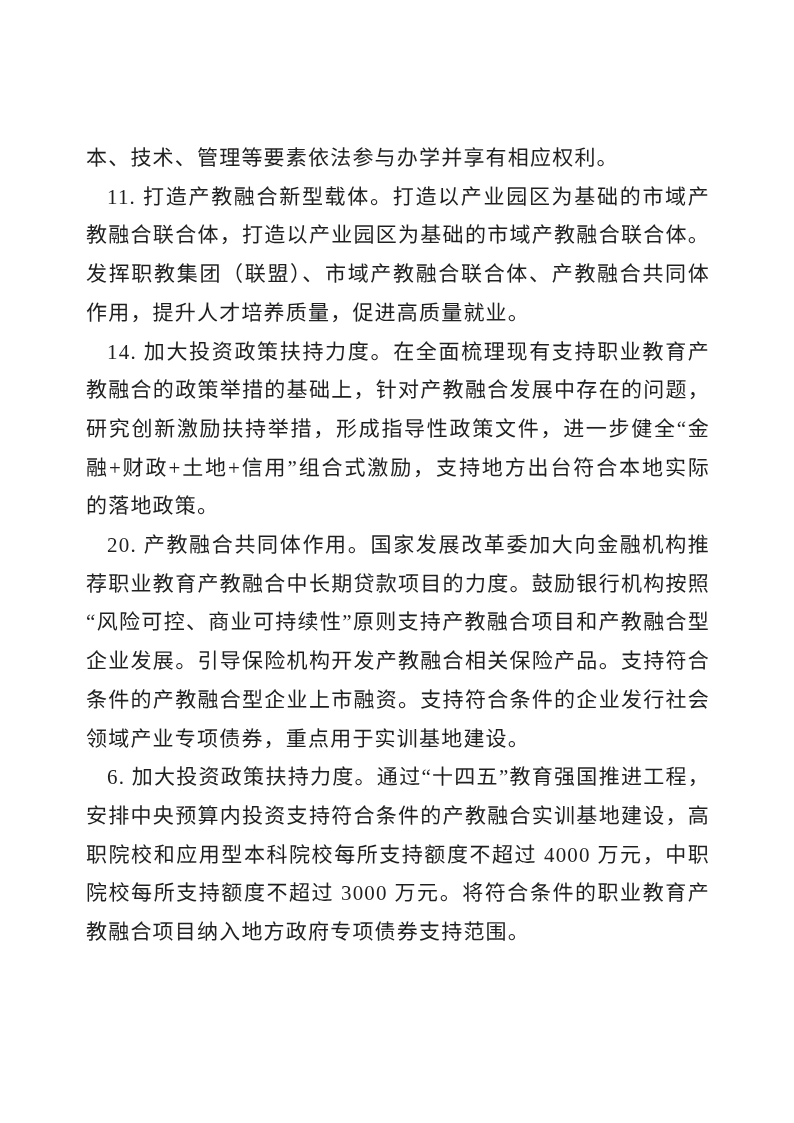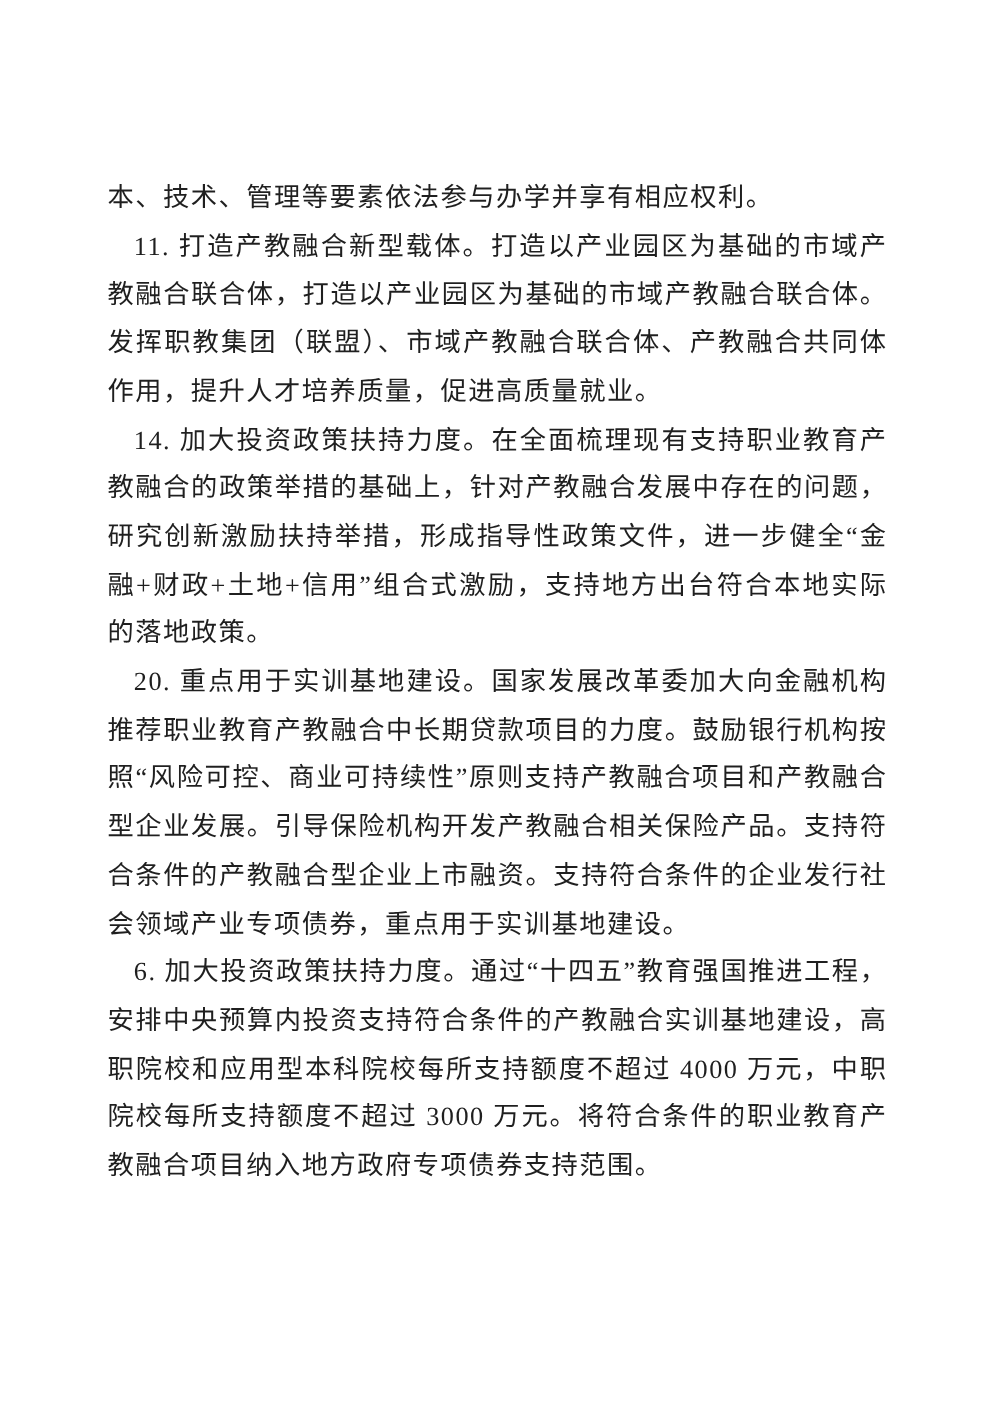--- a/index.html
+++ b/index.html
@@ -48,16 +48,16 @@
   }
 </style>
 </head>
 <body>
 
 <div class="page">
   <div class="text-block">
       <p class="para"><span class="body-text">本、技术、管理等要素依法参与办学并享有相应权利。</span></p>
       <p class="para indent"><span class="body-text">11. </span><span class="lead">打造产教融合新型载体。</span><span class="body-text">打造以产业园区为基础的市域产教融合联合体，打造以产业园区为基础的市域产教融合联合体。发挥职教集团（联盟）、市域产教融合联合体、产教融合共同体作用，提升人才培养质量，促进高质量就业。</span></p>
       <p class="para indent"><span class="body-text">14. </span><span class="lead">加大投资政策扶持力度。</span><span class="body-text">在全面梳理现有支持职业教育产教融合的政策举措的基础上，针对产教融合发展中存在的问题，研究创新激励扶持举措，形成指导性政策文件，进一步健全“金融+财政+土地+信用”组合式激励，支持地方出台符合本地实际的落地政策。</span></p>
-      <p class="para indent"><span class="body-text">20. </span><span class="lead">重点用于实训基地建设。</span><span class="body-text">国家发展改革委加大向金融机构推荐职业教育产教融合中长期贷款项目的力度。鼓励银行机构按照“风险可控、商业可持续性”原则支持产教融合项目和产教融合型企业发展。引导保险机构开发产教融合相关保险产品。支持符合条件的产教融合型企业上市融资。支持符合条件的企业发行社会领域产业专项债券，重点用于实训基地建设。</span></p>
+      <p class="para indent"><span class="body-text">20. </span><span class="lead">产教融合共同体作用。</span><span class="body-text">国家发展改革委加大向金融机构推荐职业教育产教融合中长期贷款项目的力度。鼓励银行机构按照“风险可控、商业可持续性”原则支持产教融合项目和产教融合型企业发展。引导保险机构开发产教融合相关保险产品。支持符合条件的产教融合型企业上市融资。支持符合条件的企业发行社会领域产业专项债券，重点用于实训基地建设。</span></p>
       <p class="para indent"><span class="body-text">6. </span><span class="lead">加大投资政策扶持力度。</span><span class="body-text">通过“十四五”教育强国推进工程，安排中央预算内投资支持符合条件的产教融合实训基地建设，高职院校和应用型本科院校每所支持额度不超过 4000 万元，中职院校每所支持额度不超过 3000 万元。将符合条件的职业教育产教融合项目纳入地方政府专项债券支持范围。</span></p>
     </div>
 </div>
 
 </body></html>

